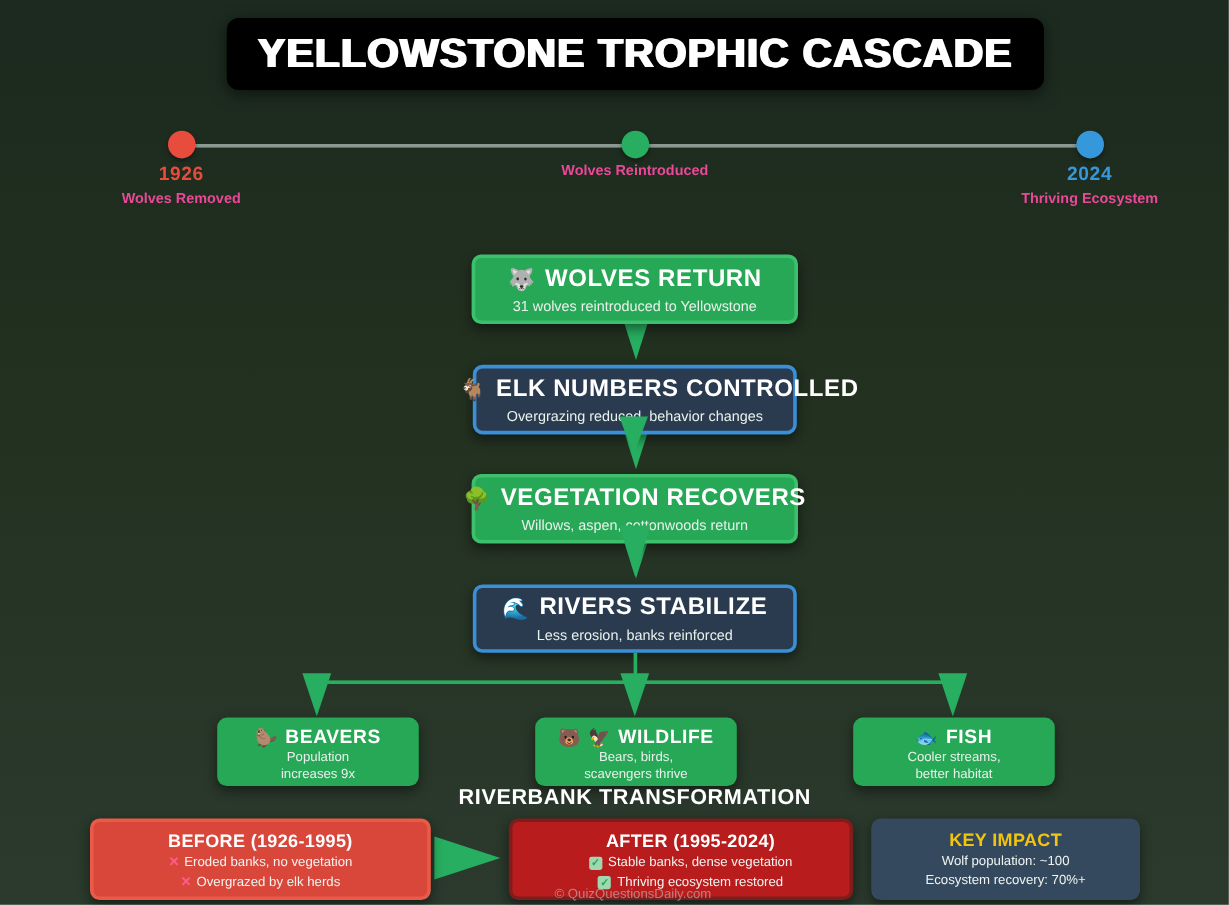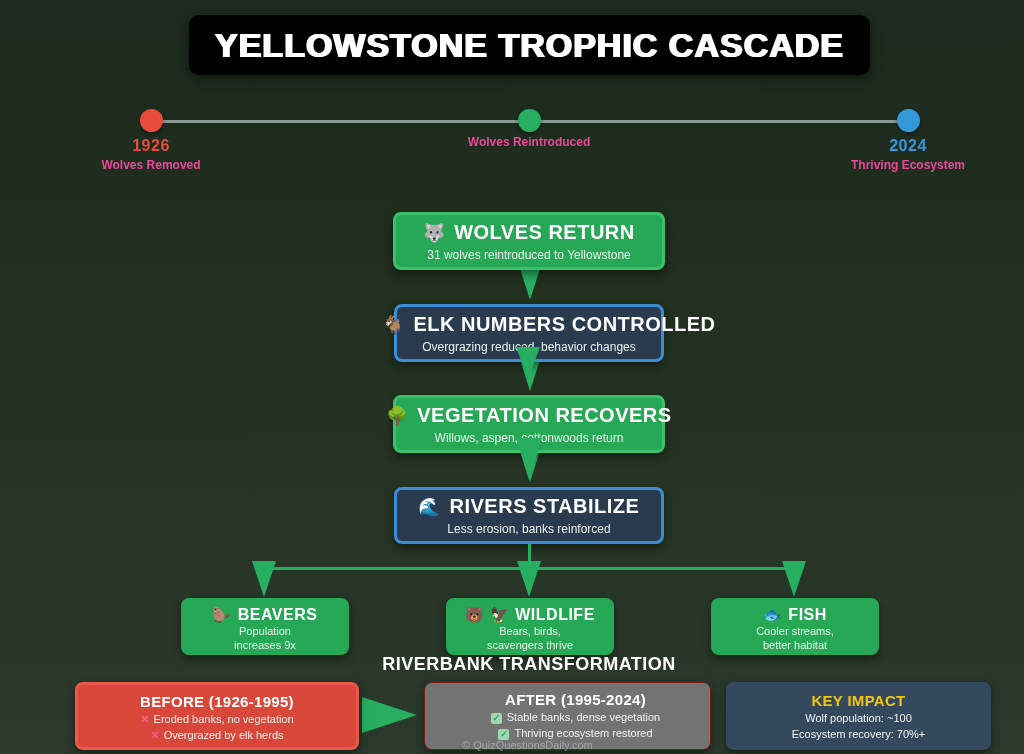--- a/index.html
+++ b/index.html
@@ -66,21 +66,21 @@
 
     .section-title {
       position: absolute; left: 0; width: 1058px; top: 654px; text-align: center;
       font-weight: 900; font-size: 18px; letter-spacing: 0.5px;
     }
     .compare-box {
       position: absolute; top: 682px; height: 68px; border-radius: 8px; text-align: center;
       box-shadow: 0 4px 10px rgba(0,0,0,0.45); padding-top: 8px;
     }
     .compare-box.red { background: #d9473a; border: 3px solid #ea5a48; }
-    .compare-box.green { background: #737373; border: 1px solid #7f1d1d; padding-left: 16px; }
+    .compare-box.green { background: #b91c1c; border: 3px solid #7f1d1d; padding-left: 16px; }
     .compare-box.slate { background: #34495e; border: 0; padding-top: 10px; }
     .compare-box .head { font-weight: 900; font-size: 15px; letter-spacing: 0.3px; }
     .compare-box .line { font-size: 11px; color: #f0f4f1; margin-top: 3px; line-height: 13px; }
     .mark-x { color: #ff5b8a; font-weight: bold; margin-right: 4px; }
     .mark-check {
       display: inline-block; width: 11px; height: 11px; background: #9fd8b0; color: #27a856;
       font-size: 9px; line-height: 11px; border-radius: 2px; margin-right: 5px; font-weight: bold;
     }
     .arrow-right {
       position: absolute; left: 362px; top: 697px; width: 0; height: 0;
@@ -201,19 +201,19 @@
 <div class="compare-box green" style="left:424px; width:287px;">
   <div class="head">AFTER (1995-2024)</div>
   <div class="line">
     <span class="mark-check">✓</span><span>Stable banks, dense vegetation</span>
   </div>
   <div class="line">
     <span class="mark-check">✓</span><span>Thriving ecosystem restored</span>
   </div>
 </div>
 
-<div class="compare-box slate" style="left:726px; width:265px;">
+<div class="compare-box slate" style="left:726px; width:224px;">
   <div class="head" style="color:#f1c40f;">KEY IMPACT</div>
   <div class="line">Wolf population: ~100</div>
   <div class="line">Ecosystem recovery: 70%+</div>
 </div>
 
 <div class="watermark">© QuizQuestionsDaily.com</div>
 
 </body></html>

